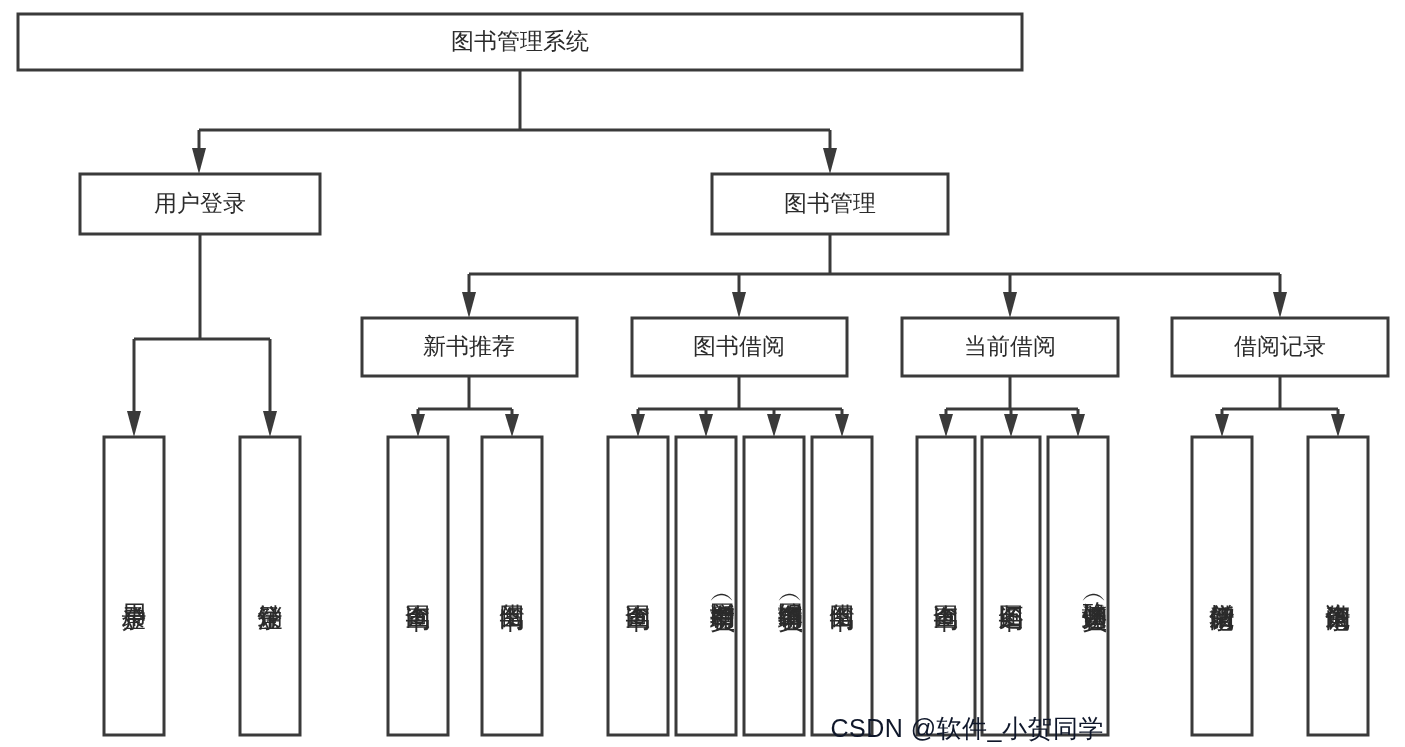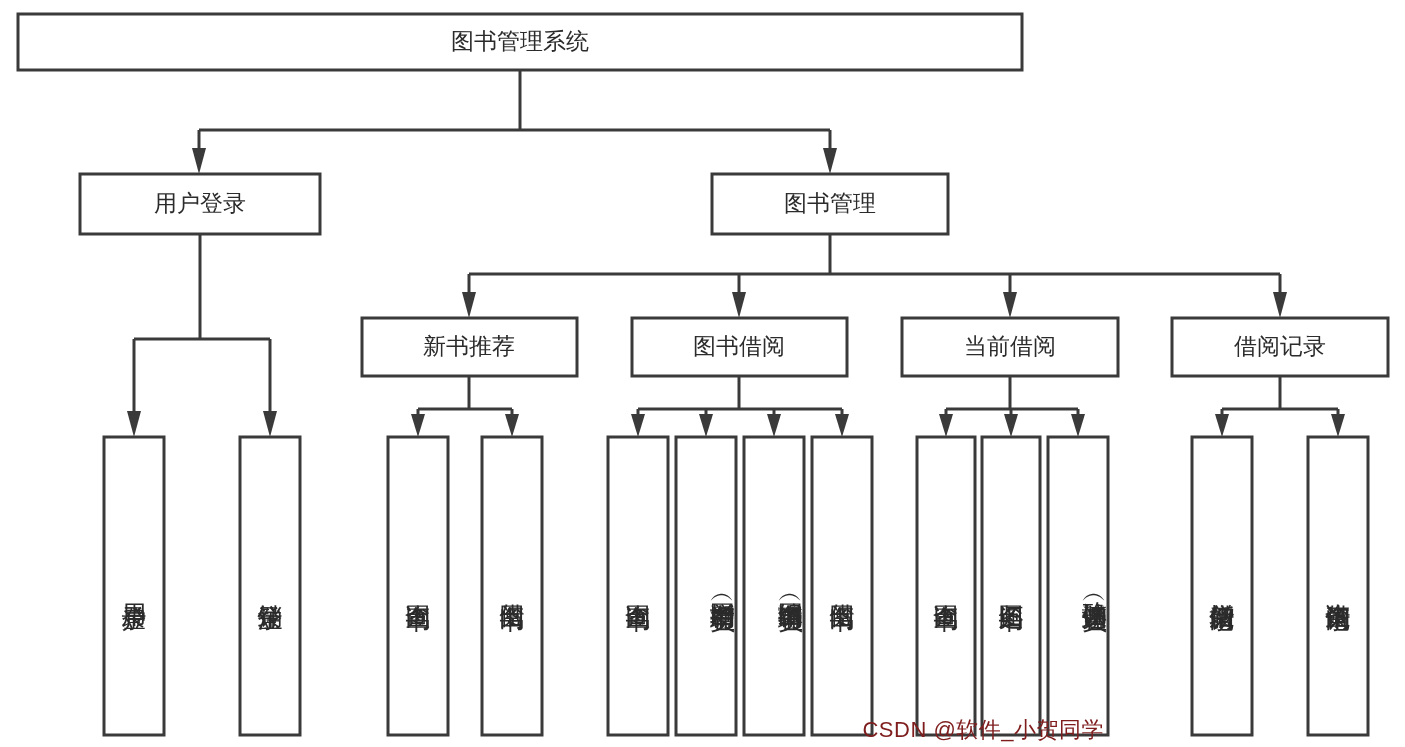--- a/index.html
+++ b/index.html
@@ -46,22 +46,22 @@
     font-size: 23px;
     fill: #2b2b2b;
     text-anchor: middle;
     dominant-baseline: middle;
   }
   .watermark {
     position: absolute;
     right: 8px;
     bottom: 4px;
     font-family: "Liberation Sans", "DejaVu Sans", sans-serif;
-    font-size: 22px;
-    color: #7f1d1d;
+    font-size: 25px;
+    color: #0f172a;
     letter-spacing: 0.5px;
     white-space: nowrap;
     pointer-events: none;
   }
   .vlabel {
     position: absolute;
     writing-mode: vertical-rl;
     text-orientation: upright;
     font-family: "Liberation Sans", "DejaVu Sans", sans-serif;
     font-size: 25px;

